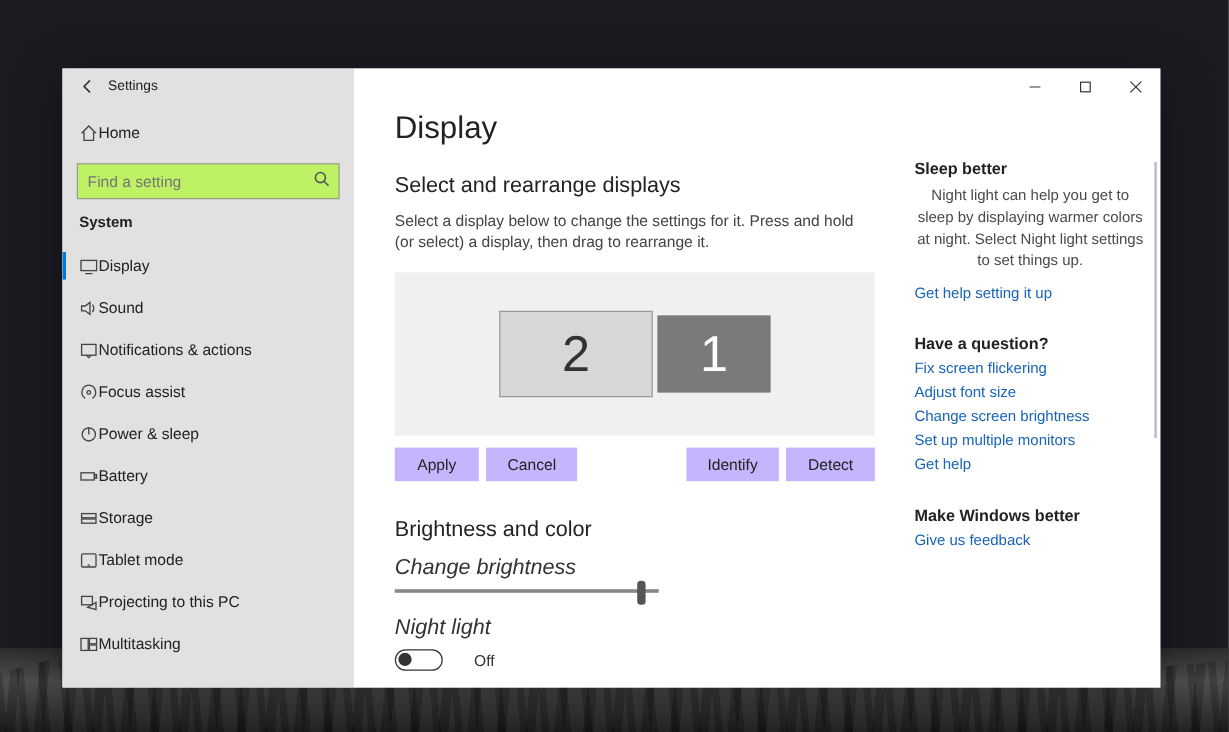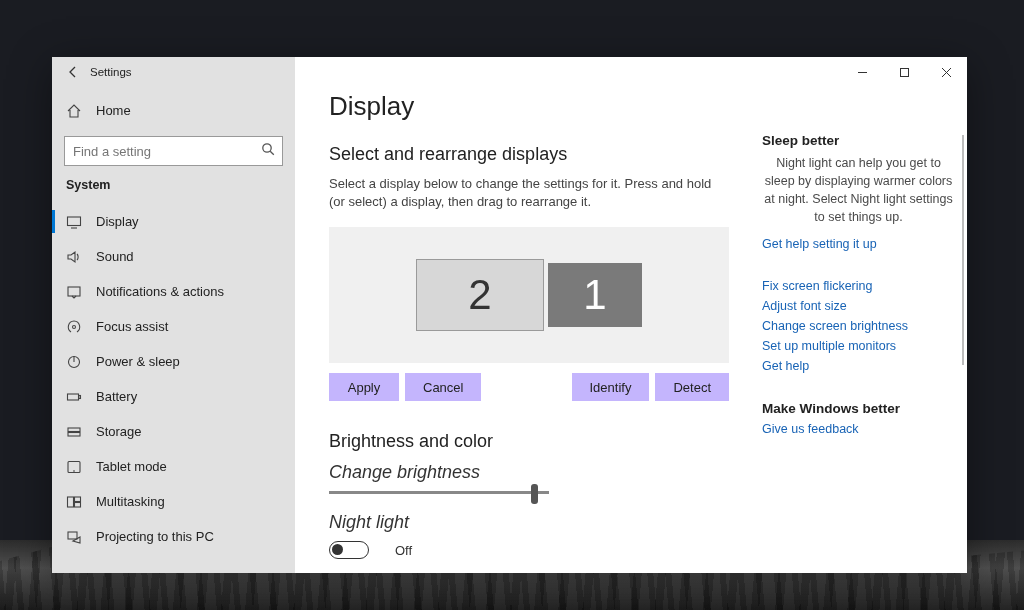--- a/index.html
+++ b/index.html
@@ -51,32 +51,31 @@
     display: flex; align-items: center; justify-content: center;
     color: #333; font-size: 15px;
     cursor: pointer;
   }
   .app-title { font-size: 11.5px; color: #222; margin-left: 2px; }
 
   .home-row, .nav-item {
     display: flex; align-items: center;
     height: 35px;
     padding-left: 14px;
-    gap: 14px;
     cursor: pointer;
   }
   .home-row { margin-top: 6px; }
   .nav-icon { width: 16px; height: 16px; display:flex; align-items:center; justify-content:center; color:#333; }
   .nav-icon svg { width:16px; height:16px; stroke:#444; stroke-width:1.1; fill:none; }
 
   .search-wrap { padding: 8px 12px 4px; }
   .search {
     width: 100%; height: 30px;
     border: 1px solid #999;
-    background: #ffffff;
+    background: #bef264;
     padding: 0 28px 0 8px;
     font-size: 13px; color: #555;
     position: relative;
   }
   .search-wrap { position: relative; }
   .search-icon {
     position: absolute; right: 20px; top: 14px;
     color: #555;
   }
   .search-icon svg { width:14px; height:14px; stroke:#555; stroke-width:1.3; fill:none; }
@@ -310,35 +309,35 @@
             <svg viewBox="0 0 16 16">
               <rect x="2" y="2.5" width="12" height="11" rx="1"></rect>
               <line x1="7" y1="12" x2="9" y2="12"></line>
             </svg>
           </span>
         <span class="nav-label">Tablet mode</span>
       </div>
       <div class="nav-item">
         <span class="nav-icon">
             <svg viewBox="0 0 16 16">
+              <rect x="2" y="3" width="9" height="7"></rect>
+              <path d="M7 12l7-4v6z"></path>
+            </svg>
+          </span>
+        <span class="nav-label">Projecting to this PC</span>
+      </div>
+      <div class="nav-item">
+        <span class="nav-icon">
+            <svg viewBox="0 0 16 16">
               <rect x="1.5" y="3" width="6" height="10"></rect>
               <rect x="8.5" y="3" width="6" height="4.5"></rect>
               <rect x="8.5" y="8.5" width="6" height="4.5"></rect>
             </svg>
           </span>
         <span class="nav-label">Multitasking</span>
-      </div>
-      <div class="nav-item">
-        <span class="nav-icon">
-            <svg viewBox="0 0 16 16">
-              <rect x="2" y="3" width="9" height="7"></rect>
-              <path d="M7 12l7-4v6z"></path>
-            </svg>
-          </span>
-        <span class="nav-label">Projecting to this PC</span>
       </div>
     </div>
   </div>
 
   <div class="main">
     <div class="content">
       <h1 class="page-title">Display</h1>
 
       <h2 class="subhead">Select and rearrange displays</h2>
       <p class="desc">Select a display below to change the settings for it. Press and hold (or select) a display, then drag to rearrange it.</p>
@@ -374,20 +373,21 @@
     <div class="right-pane">
       <div class="scroll-indicator"></div>
 
       <div class="right-block">
         <h4>Sleep better</h4>
         <p>Night light can help you get to sleep by displaying warmer colors at night. Select Night light settings to set things up.</p>
         <a class="right-link">Get help setting it up</a>
       </div>
 
       <div class="right-block">
+        <h4>Have a question?</h4>
         <a class="right-link">Fix screen flickering</a>
         <a class="right-link">Adjust font size</a>
         <a class="right-link">Change screen brightness</a>
         <a class="right-link">Set up multiple monitors</a>
         <a class="right-link">Get help</a>
       </div>
 
       <div class="right-block">
         <h4>Make Windows better</h4>
         <a class="right-link">Give us feedback</a>

